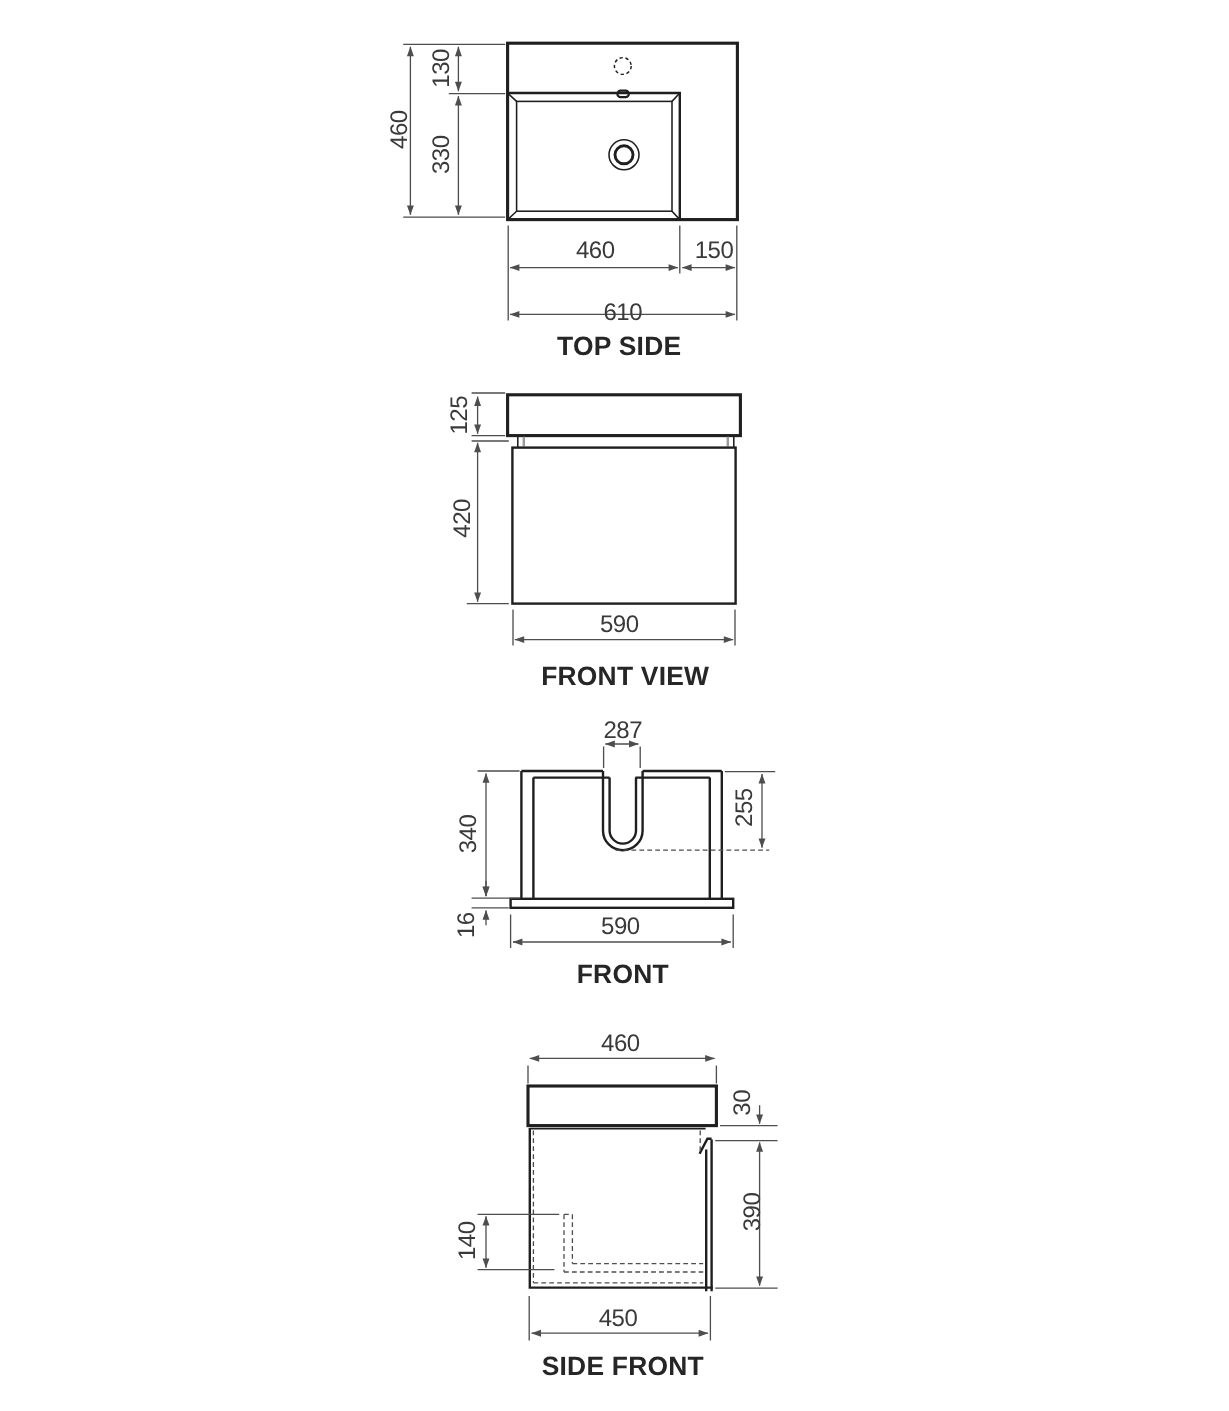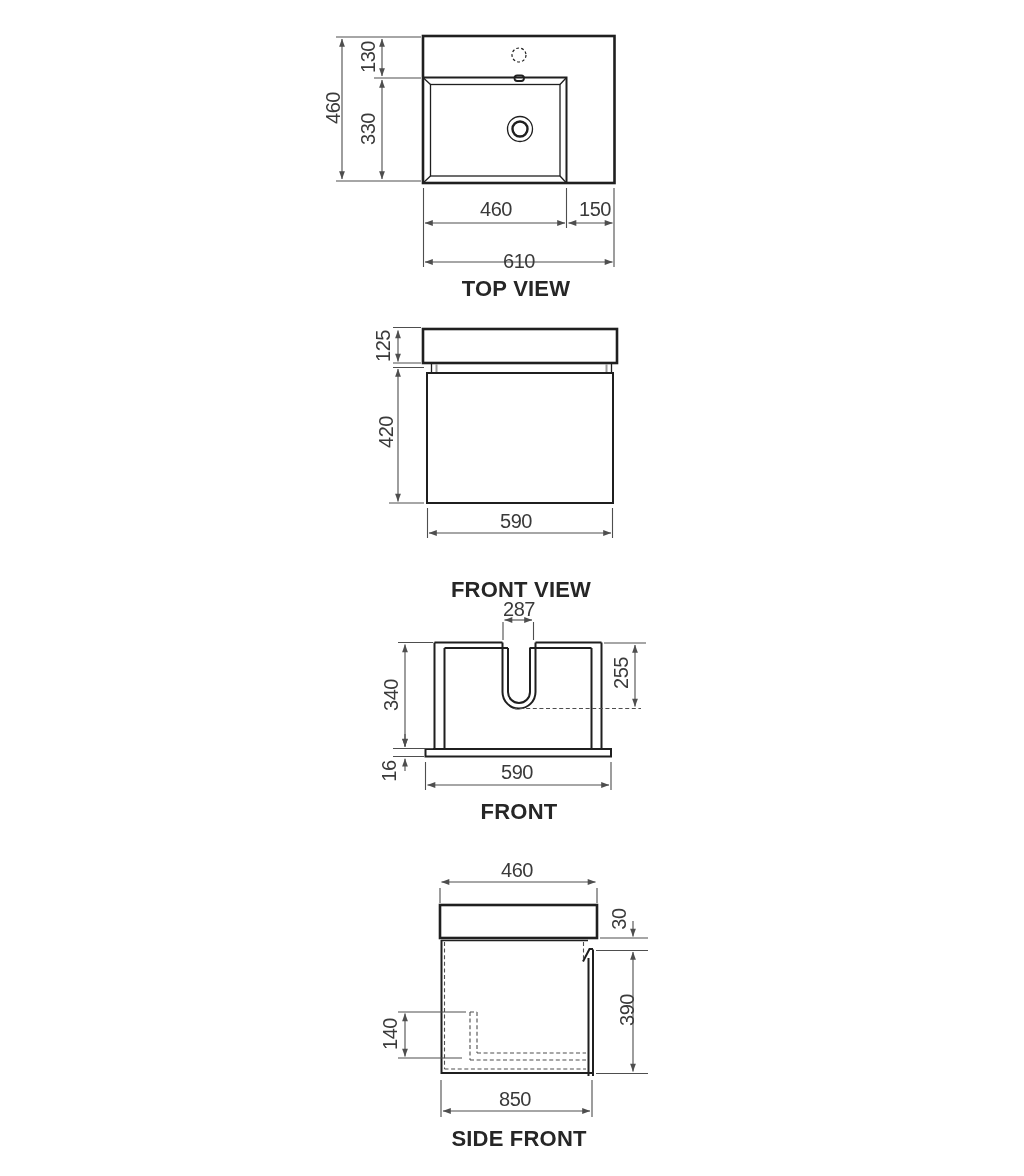--- a/index.html
+++ b/index.html
@@ -99,34 +99,34 @@
     </g>
   </g>
 </svg>
 
 <div class="lbl v" style="left:333px;top:108px">460</div>
 <div class="lbl v" style="left:368px;top:57px">130</div>
 <div class="lbl v" style="left:368px;top:129px">330</div>
 <div class="lbl" style="left:496px;top:209px">460</div>
 <div class="lbl" style="left:595px;top:209px">150</div>
 <div class="lbl" style="left:519px;top:261px">610</div>
-<div class="title" style="left:516px;top:289px">TOP VIEW</div>
+<div class="title" style="left:516px;top:289px">TOP SIDE</div>
 
 <div class="lbl v" style="left:383px;top:346px">125</div>
 <div class="lbl v" style="left:386px;top:432px">420</div>
 <div class="lbl" style="left:516px;top:521px">590</div>
-<div class="title" style="left:521px;top:590px">FRONT VIEW</div>
+<div class="title" style="left:521px;top:564px">FRONT VIEW</div>
 
 <div class="lbl" style="left:519px;top:609px">287</div>
 <div class="lbl v" style="left:391px;top:695px">340</div>
 <div class="lbl v" style="left:621px;top:673px">255</div>
 <div class="lbl v" style="left:389px;top:771px">16</div>
 <div class="lbl" style="left:517px;top:772px">590</div>
 <div class="title" style="left:519px;top:812px">FRONT</div>
 
 <div class="lbl" style="left:517px;top:870px">460</div>
 <div class="lbl v" style="left:619px;top:919px">30</div>
 <div class="lbl v" style="left:627px;top:1010px">390</div>
 <div class="lbl v" style="left:390px;top:1034px">140</div>
-<div class="lbl" style="left:515px;top:1099px">850</div>
+<div class="lbl" style="left:515px;top:1099px">450</div>
 <div class="title" style="left:519px;top:1139px">SIDE FRONT</div>
 
 </div>
 
 </body></html>

